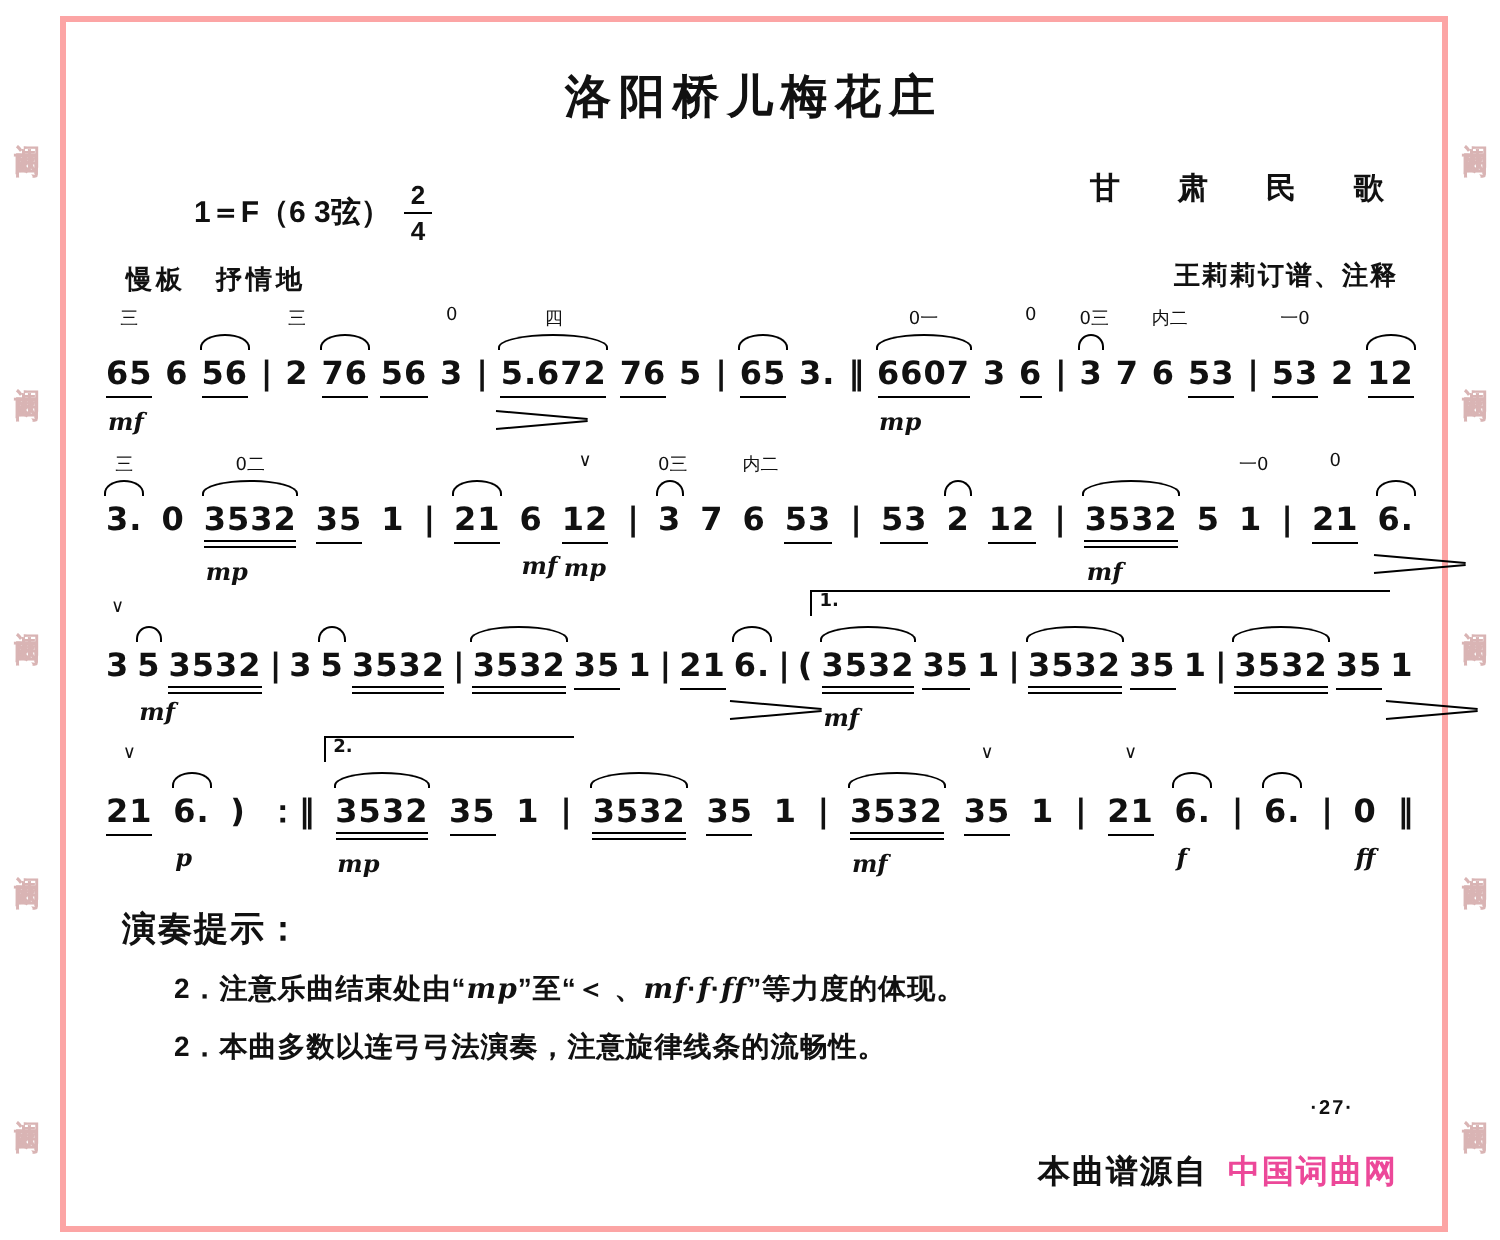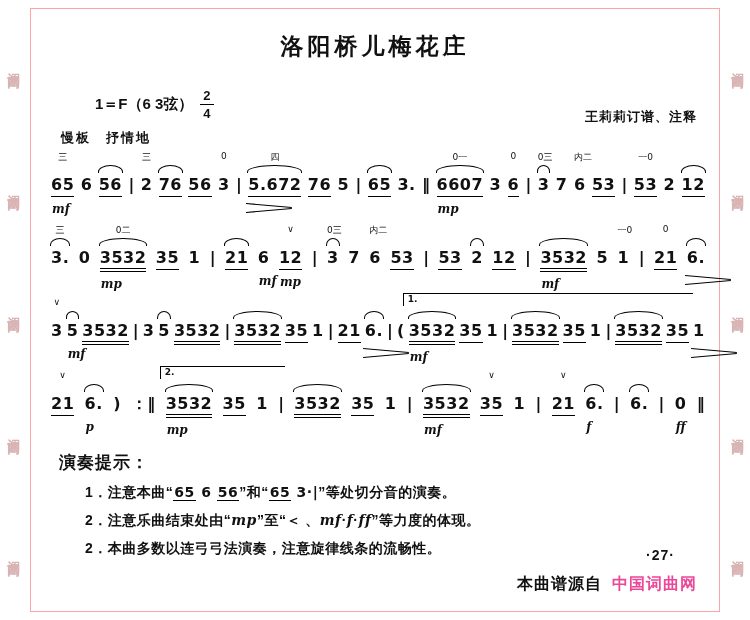--- a/index.html
+++ b/index.html
@@ -7,21 +7,21 @@
     width:750px;height:620px;position:relative;overflow:hidden;
     background:#ffffff;color:#111;
     font-family:"Liberation Sans",sans-serif;
   }
   .page{position:absolute;inset:0;}
   
   .wm-col{position:absolute;top:4px;height:610px;width:20px;display:flex;flex-direction:column;justify-content:space-around;align-items:center;}
   #wm-left{left:3px;} #wm-right{right:3px;}
   .wm-group{writing-mode:vertical-rl;text-orientation:upright;color:#d9b4b4;font-size:13px;font-weight:bold;line-height:1.1;letter-spacing:2px;}
   
-  .frame{position:absolute;left:30px;top:8px;width:688px;height:602px;border:1px solid #fca5a5;background:#fff;text-decoration:underline;}
+  .frame{position:absolute;left:30px;top:8px;width:688px;height:602px;border:3px solid #fca5a5;background:#fff;text-decoration:underline;}
   .title{position:absolute;top:22px;left:0;width:100%;text-align:center;font-size:23px;font-weight:bold;letter-spacing:4px;}
   .keysig{position:absolute;left:28px;top:80px;font-size:15px;font-weight:bold;display:flex;align-items:center;gap:7px;margin-left:36px;}
   .ts{display:inline-flex;flex-direction:column;align-items:center;font-size:13px;line-height:1;font-weight:bold;}
   .ts-top{border-bottom:1.5px solid #000;padding:0 3px 2px;}
   .ts-bot{padding-top:2px;}
   .credits{position:absolute;right:22px;top:74px;text-align:right;font-weight:bold;}
   .credit1{font-size:15px;letter-spacing:7px;}
   .credit2{font-size:13px;margin-top:25px;letter-spacing:1px;}
   .tempo{position:absolute;left:30px;top:120px;font-size:13px;font-weight:bold;letter-spacing:2px;}
   
@@ -43,21 +43,21 @@
   .hair::before,.hair::after{content:"";position:absolute;left:0;width:100%;border-top:1.2px solid #000;}
   .hair::before{top:0;transform:rotate(5deg);transform-origin:left center;}
   .hair::after{top:9px;transform:rotate(-5deg);transform-origin:left center;}
   
   .notes{position:absolute;left:28px;right:20px;top:442px;}
   .notes-heading{font-size:17px;font-weight:bold;letter-spacing:1px;}
   .note-item{margin-top:9px;margin-left:26px;font-size:14px;font-weight:bold;letter-spacing:0.5px;line-height:1.35;}
   .seg-nu{font-family:"DejaVu Sans",sans-serif;border-bottom:1.5px solid #000;padding:0 1px;}
   .seg-nb{font-family:"DejaVu Sans",sans-serif;}
   .seg-dyn{font-family:"DejaVu Serif",serif;font-style:italic;}
-  .page-number{position:absolute;right:44px;top:538px;font-size:14px;font-weight:bold;letter-spacing:1px;}
+  .page-number{position:absolute;right:44px;top:538px;font-size:10px;font-weight:bold;letter-spacing:1px;}
   .footer{position:absolute;right:22px;bottom:16px;font-size:16px;font-weight:bold;letter-spacing:1px;}
   .footer .site{color:#ec4899;margin-left:10px;}
 </style>
 </head>
 <body>
 
 <div class="page">
 
   <div class="wm-col" id="wm-left">
       <div class="wm-group">词曲网</div>
@@ -80,20 +80,21 @@
 
     <div class="keysig">
       <span>1＝F（6 3弦）</span>
       <span class="ts">
         <span class="ts-top">2</span>
         <span class="ts-bot">4</span>
       </span>
     </div>
 
     <div class="credits">
+      <div class="credit1">甘　肃　民　歌</div>
       <div class="credit2">王莉莉订谱、注释</div>
     </div>
 
     <div class="tempo">慢板　抒情地</div>
 
     <div id="music">
         <div class="music-line">
           <span class="tok u1"><span class="txt">65</span><i class="ab">三</i><i class="dy">mf</i></span>
           <span class="tok"><span class="txt">6</span></span>
           <span class="tok u1"><span class="txt">56</span><i class="slur"></i></span>
@@ -202,21 +203,20 @@
           <span class="tok"><span class="txt">6.</span><i class="slur"></i></span>
           <span class="tok bar"><span class="txt">|</span></span>
           <span class="tok"><span class="txt">0</span><i class="dy">ff</i></span>
           <span class="tok bar"><span class="txt">‖</span></span>
         </div>
       </div>
 
     <div class="notes">
       <div class="notes-heading">演奏提示：</div>
       <div id="notes-list">
-          <div class="note-item"><span>1．注意本曲“</span><span class="seg-nu">65</span><span class="seg-nb"> 6 </span><span class="seg-nu">56</span><span>”和“</span><span class="seg-nu">65</span><span class="seg-nb"> 3·|</span><span>”等处切分音的演奏。</span></div>
           <div class="note-item"><span>2．注意乐曲结束处由“</span><span class="seg-dyn">mp</span><span>”至“＜ 、</span><span class="seg-dyn">mf</span><span>·</span><span class="seg-dyn">f</span><span>·</span><span class="seg-dyn">ff</span><span>”等力度的体现。</span></div>
           <div class="note-item"><span>2．本曲多数以连弓弓法演奏，注意旋律线条的流畅性。</span></div>
         </div>
     </div>
 
     <div class="page-number">·27·</div>
 
     <div class="footer">
       <span>本曲谱源自</span><span class="site">中国词曲网</span>
     </div>

